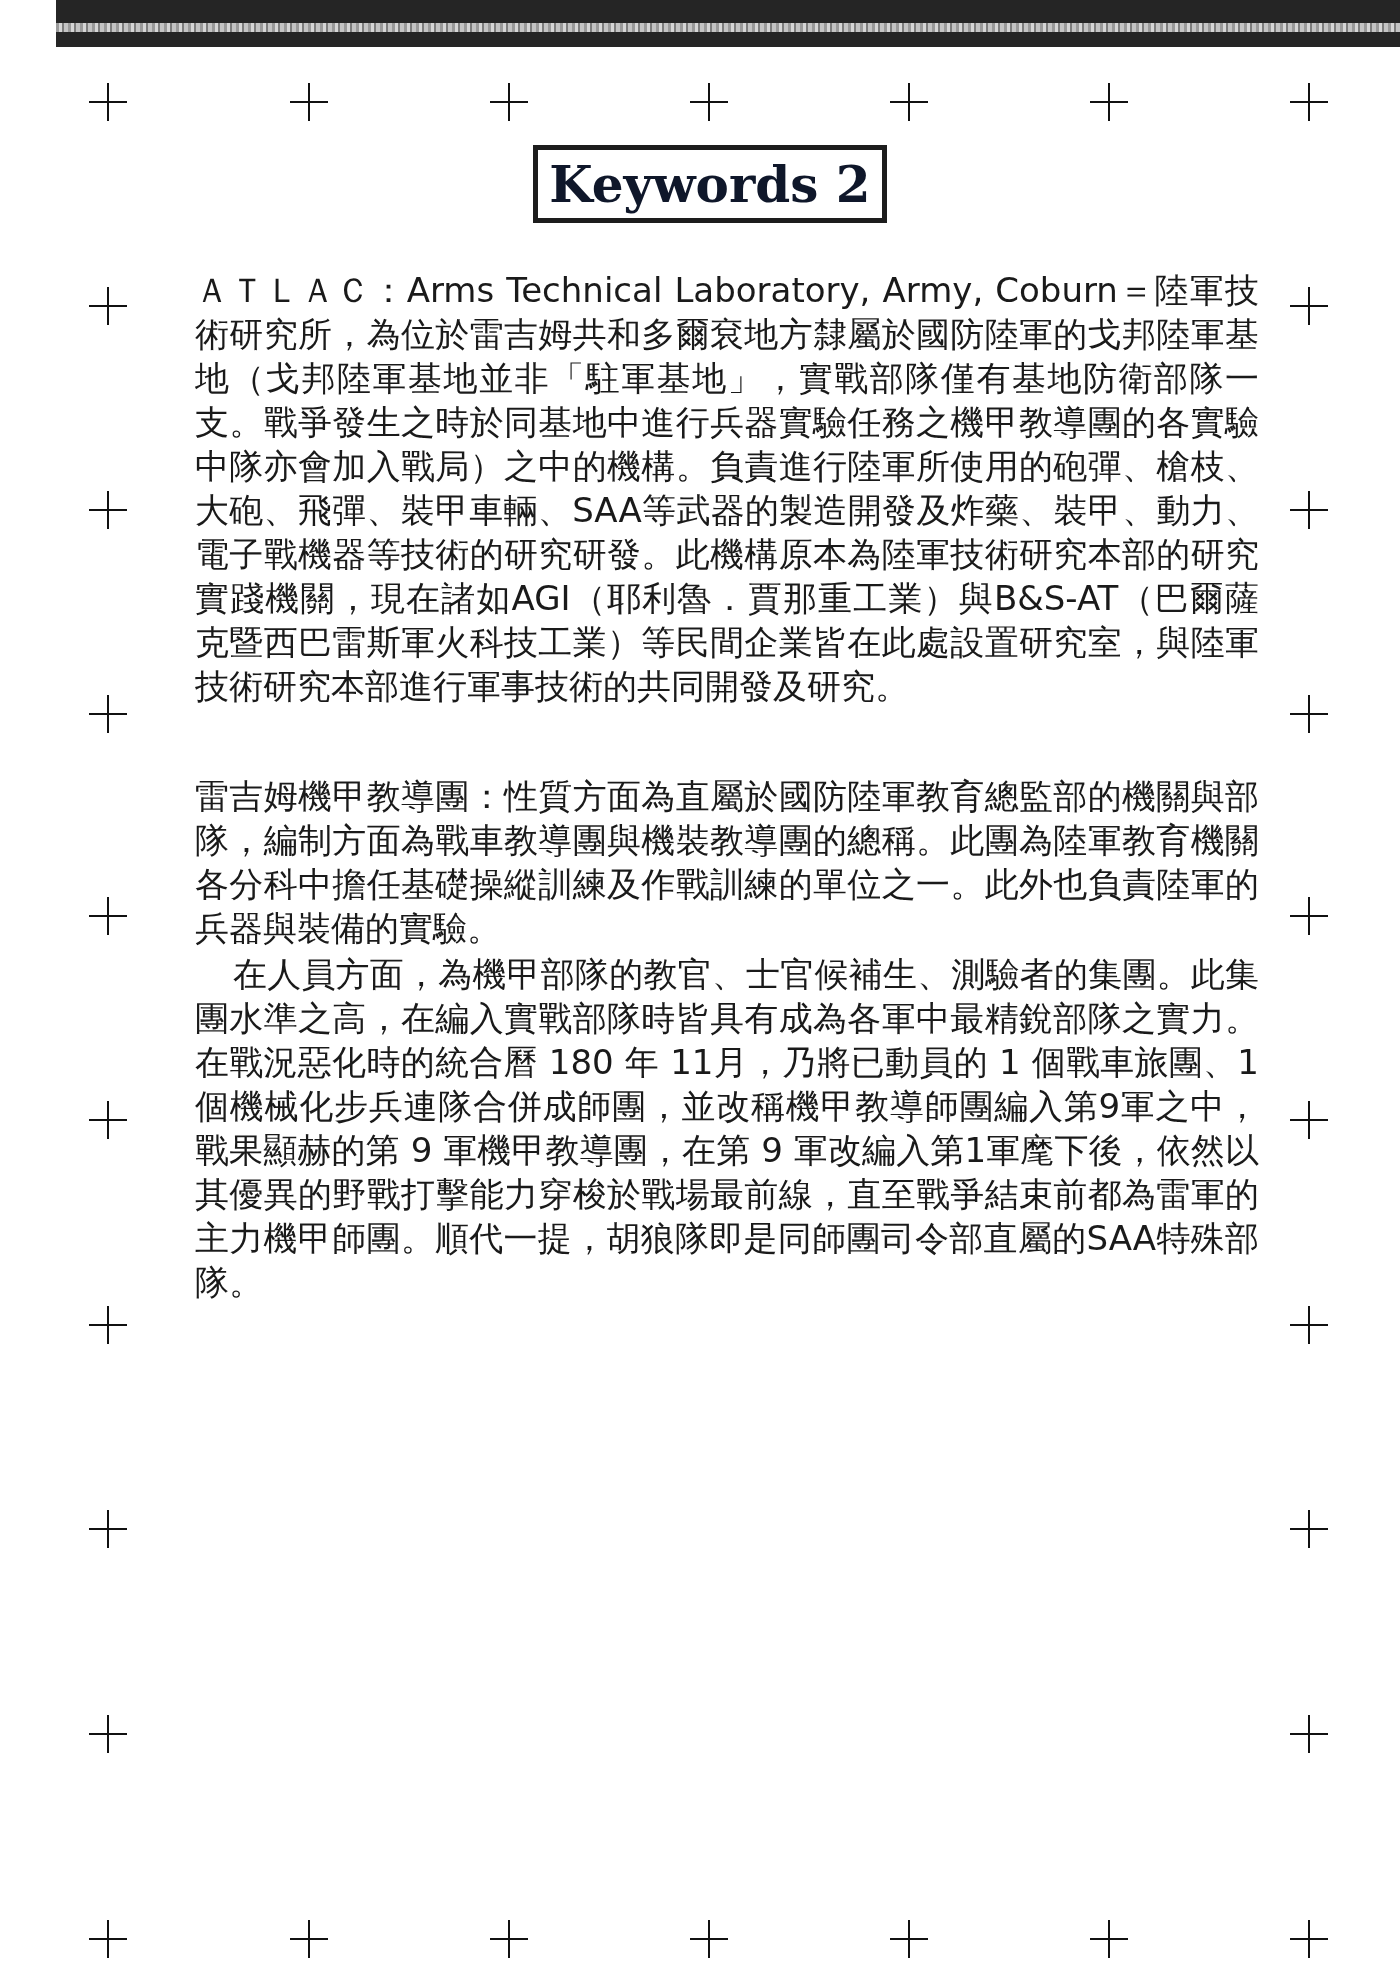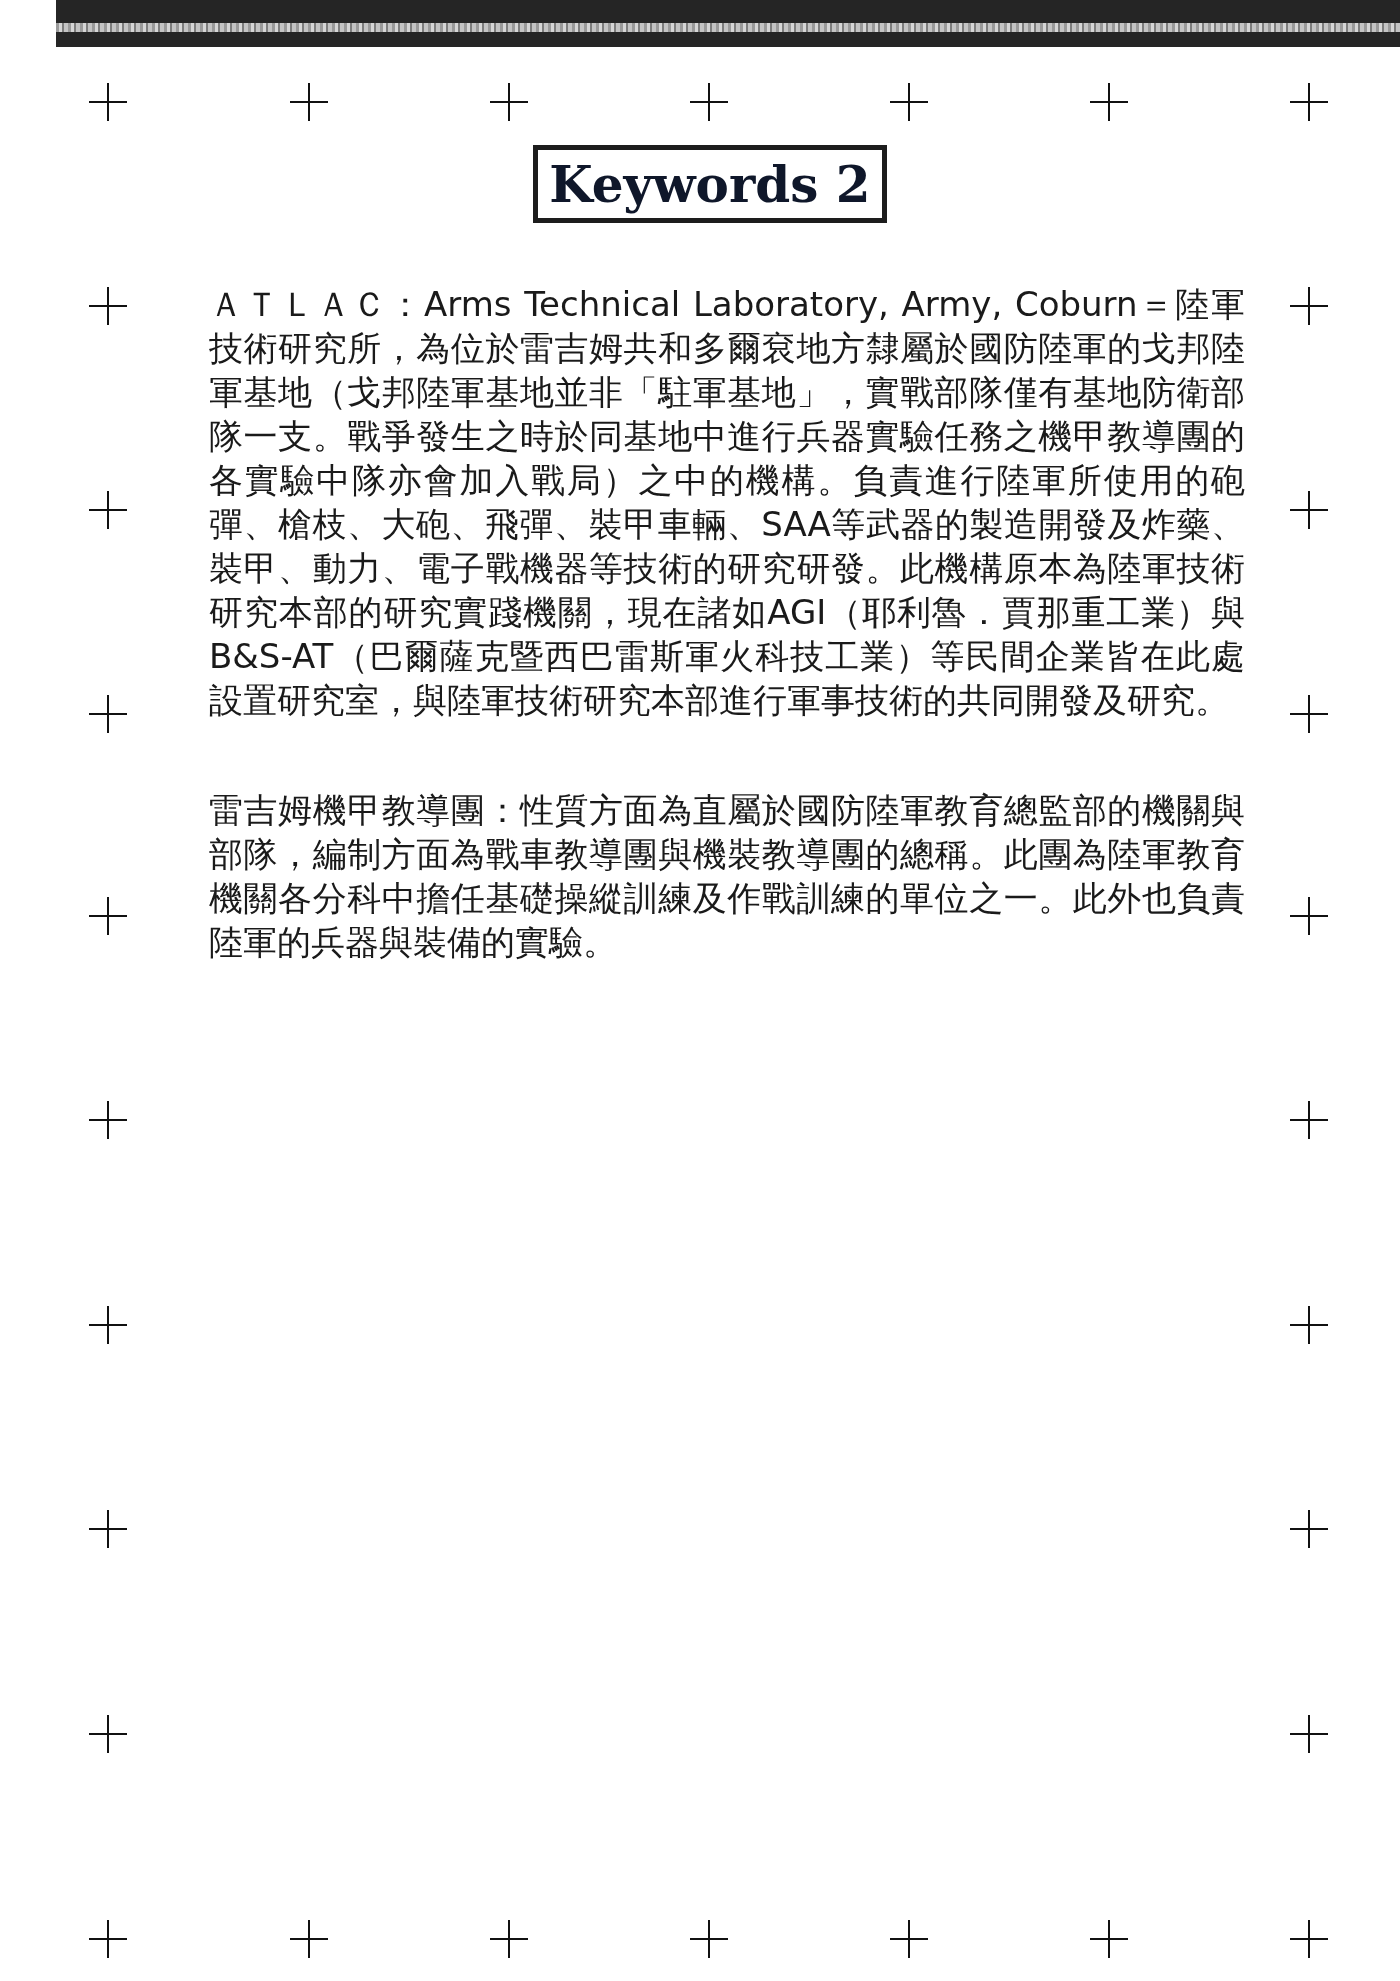--- a/index.html
+++ b/index.html
@@ -32,21 +32,21 @@
     display: flex; align-items: center; justify-content: center;
   }
   .title-box span {
     font-family: "DejaVu Serif", "Liberation Serif", serif;
     font-weight: bold; font-size: 50px; letter-spacing: 0px; color: #0f172a;
   }
   .content {
     position: absolute; left: 193px; top: 266px; width: 1068px;
     font-size: 34px; line-height: 44px; letter-spacing: 0px;
   }
-  .para { margin: 16px; text-align: justify; text-align-last: left; }
+  .para { margin: 2px; text-align: justify; text-align-last: left; }
   .para.gap { margin-top: 66px; }
   .para.indent { text-indent: 38px; }
   .term { }
 </style>
 </head>
 <body>
 
 <div class="top-bar">
   <div class="stripe"></div>
 </div>
@@ -86,13 +86,14 @@
 
 <div class="title-box">
   <span>Keywords 2</span>
 </div>
 
 <div class="content">
   <p class="para"><span class="term">ＡＴＬＡＣ：</span><span>Arms Technical Laboratory, Army, Coburn＝陸軍技術研究所，為位於雷吉姆共和多爾袞地方隸屬於國防陸軍的戈邦陸軍基地（戈邦陸軍基地並非「駐軍基地」，實戰部隊僅有基地防衛部隊一支。戰爭發生之時於同基地中進行兵器實驗任務之機甲教導團的各實驗中隊亦會加入戰局）之中的機構。負責進行陸軍所使用的砲彈、槍枝、大砲、飛彈、裝甲車輛、SAA等武器的製造開發及炸藥、裝甲、動力、電子戰機器等技術的研究研發。此機構原本為陸軍技術研究本部的研究實踐機關，現在諸如AGI（耶利魯．賈那重工業）與B&amp;S-AT（巴爾薩克暨西巴雷斯軍火科技工業）等民間企業皆在此處設置研究室，與陸軍技術研究本部進行軍事技術的共同開發及研究。</span></p>
 
 
   <p class="para gap"><span class="term">雷吉姆機甲教導團：</span><span>性質方面為直屬於國防陸軍教育總監部的機關與部隊，編制方面為戰車教導團與機裝教導團的總稱。此團為陸軍教育機關各分科中擔任基礎操縱訓練及作戰訓練的單位之一。此外也負責陸軍的兵器與裝備的實驗。</span></p>
+  <p class="para indent">在人員方面，為機甲部隊的教官、士官候補生、測驗者的集團。此集團水準之高，在編入實戰部隊時皆具有成為各軍中最精銳部隊之實力。在戰況惡化時的統合曆 180 年 11月，乃將已動員的 1 個戰車旅團、1個機械化步兵連隊合併成師團，並改稱機甲教導師團編入第9軍之中，戰果顯赫的第 9 軍機甲教導團，在第 9 軍改編入第1軍麾下後，依然以其優異的野戰打擊能力穿梭於戰場最前線，直至戰爭結束前都為雷軍的主力機甲師團。順代一提，胡狼隊即是同師團司令部直屬的SAA特殊部隊。</p>
 </div>
 
 </body></html>

